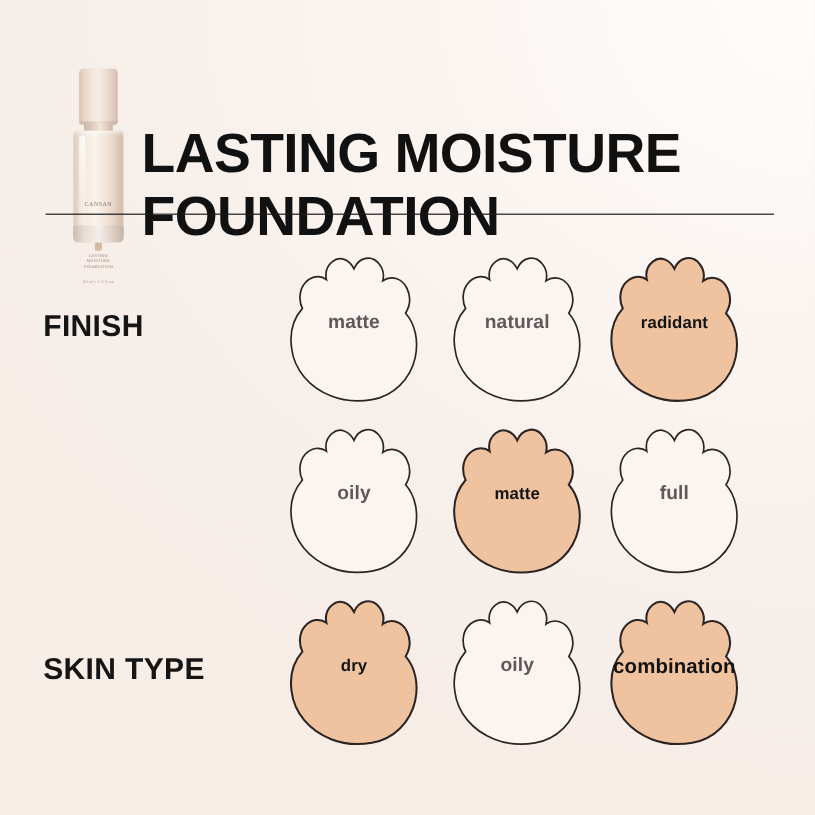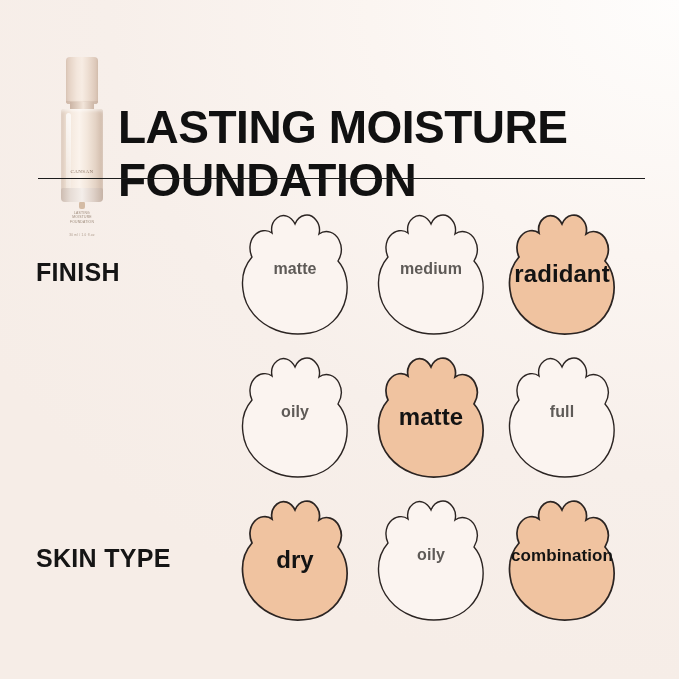--- a/index.html
+++ b/index.html
@@ -234,21 +234,21 @@
     text-align: center;
     font-size: 16px;
     color: #5e5a57;
     font-weight: 700;
     letter-spacing: 0.1px;
     white-space: nowrap;
   }
   .blob.selected .blob-text {
     color: #131313;
     font-weight: 700;
-    font-size: 24px;
+    font-size: 14px;
   }
   .blob-text.long { font-size: 17px; }
   .blob.selected .blob-text.long { font-size: 17px; }
 </style>
 </head>
 <body>
 
 <div id="poster">
 
   <div class="header">
@@ -286,21 +286,21 @@
         <svg viewBox="0 0 118 128" xmlns="http://www.w3.org/2000/svg">
           <path class="blob-shape" d="M59,16 C63,6 74,4 80,12 C84,17 84,22 83,26 C90,21 99,24 103,32 C107,40 105,48 102,53 C110,62 113,76 110,90 C106,108 92,122 74,125 C62,127 50,126 40,122 C22,115 9,100 7,82 C5,68 9,57 16,49 C13,43 13,34 18,28 C23,22 31,21 36,25 C35,20 36,14 41,10 C47,5 55,8 59,16 Z"></path>
         </svg>
         <div class="blob-text">matte</div>
       </div>
 
       <div class="blob blob-2">
         <svg viewBox="0 0 118 128" xmlns="http://www.w3.org/2000/svg">
           <path class="blob-shape" d="M59,16 C63,6 74,4 80,12 C84,17 84,22 83,26 C90,21 99,24 103,32 C107,40 105,48 102,53 C110,62 113,76 110,90 C106,108 92,122 74,125 C62,127 50,126 40,122 C22,115 9,100 7,82 C5,68 9,57 16,49 C13,43 13,34 18,28 C23,22 31,21 36,25 C35,20 36,14 41,10 C47,5 55,8 59,16 Z"></path>
         </svg>
-        <div class="blob-text">medium</div>
+        <div class="blob-text">natural</div>
       </div>
 
       <div class="blob blob-3 selected">
         <svg viewBox="0 0 118 128" xmlns="http://www.w3.org/2000/svg">
           <path class="blob-shape" d="M59,16 C63,6 74,4 80,12 C84,17 84,22 83,26 C90,21 99,24 103,32 C107,40 105,48 102,53 C110,62 113,76 110,90 C106,108 92,122 74,125 C62,127 50,126 40,122 C22,115 9,100 7,82 C5,68 9,57 16,49 C13,43 13,34 18,28 C23,22 31,21 36,25 C35,20 36,14 41,10 C47,5 55,8 59,16 Z"></path>
         </svg>
         <div class="blob-text">radidant</div>
       </div>
     </div>
 

